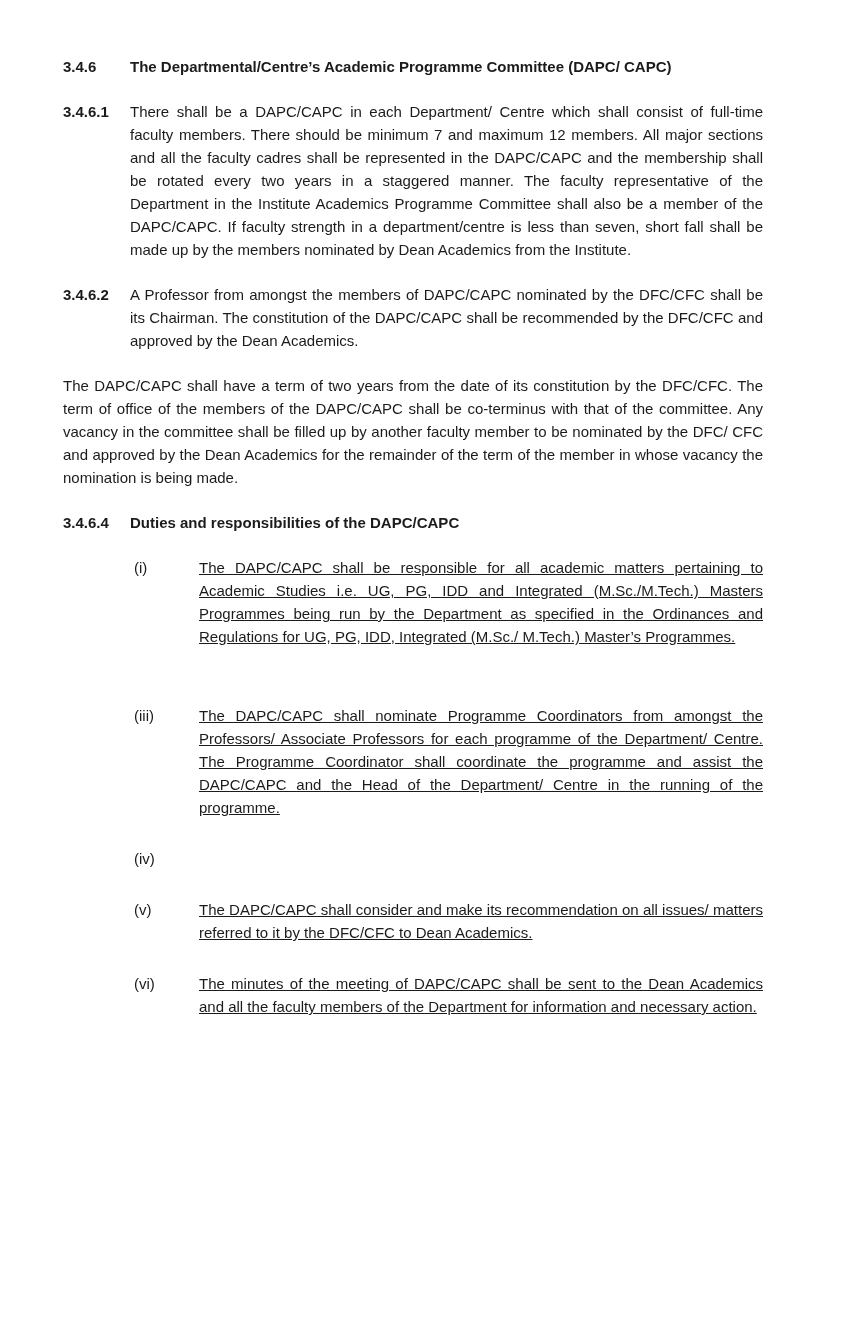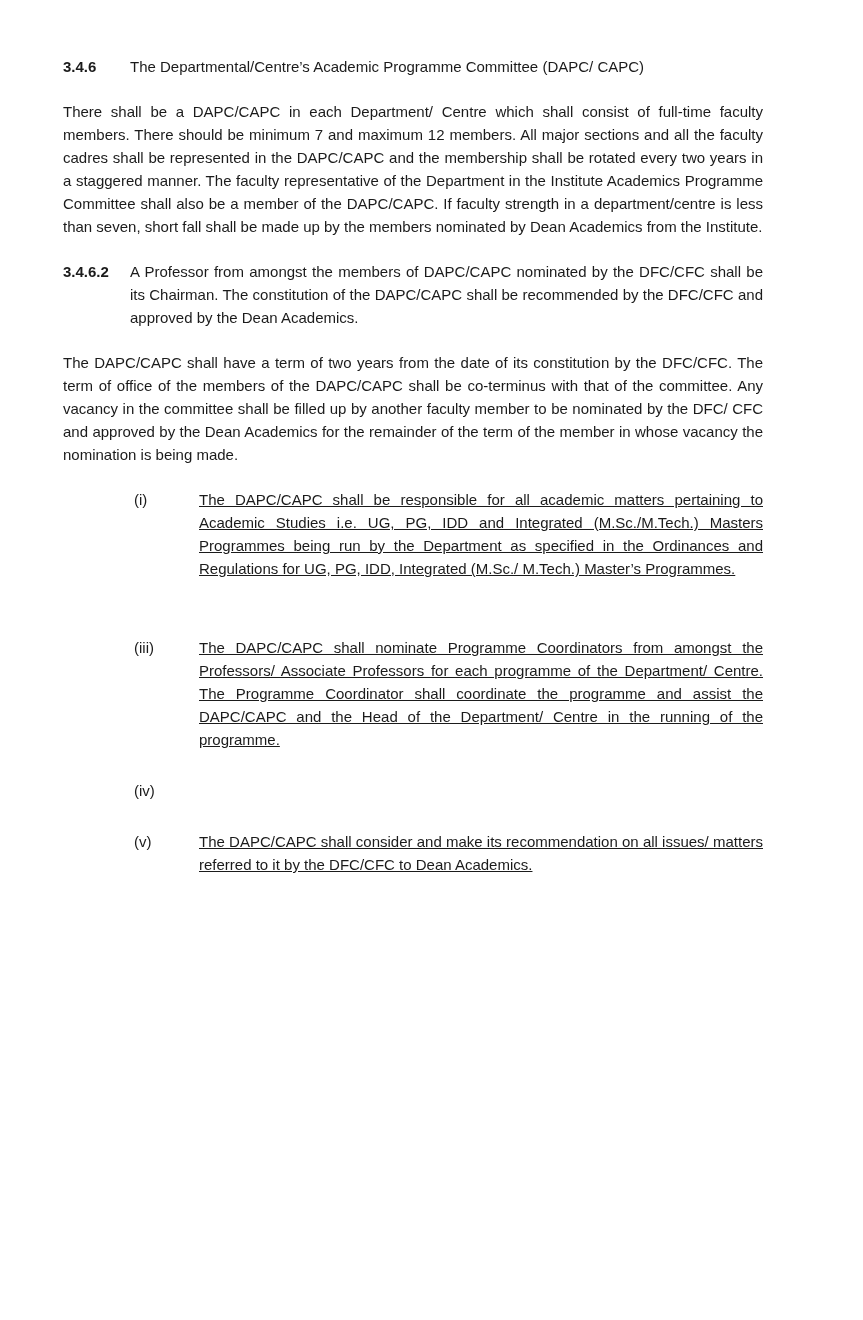--- a/index.html
+++ b/index.html
@@ -21,47 +21,52 @@
   .row { display: flex; margin-bottom: 22px; }
   .num {
     flex: 0 0 67px;
     width: 67px;
     font-weight: bold;
   }
   .txt {
     flex: 1;
     text-align: justify;
   }
-  .heading-row .txt { font-weight: normal; text-align: left; }
+  .heading-row .txt { font-weight: bold; text-align: left; }
   .bold .txt { font-weight: bold; text-align: left; }
   .duties { margin-left: 71px; }
   .lrow { display: flex; margin-bottom: 28px; }
   .marker { flex: 0 0 65px; width: 65px; }
   .itxt { flex: 1; text-align: justify; text-decoration: underline; }
 </style>
 </head>
 <body>
 
 <div class="page">
 
   <div class="row heading-row">
     <div class="num">3.4.6</div>
     <div class="txt">The Departmental/Centre’s Academic Programme Committee (DAPC/ CAPC)</div>
   </div>
 
   <div>
       <div class="row">
+        <div class="num">3.4.6.1</div>
         <div class="txt">There shall be a DAPC/CAPC in each Department/ Centre which shall consist of full-time faculty members. There should be minimum 7 and maximum 12 members. All major sections and all the faculty cadres shall be represented in the DAPC/CAPC and the membership shall be rotated every two years in a staggered manner.  The faculty representative of the Department in the Institute Academics Programme Committee shall also be a member of the DAPC/CAPC. If faculty strength in a department/centre is less than seven, short fall shall be made up by the members nominated by Dean Academics from the Institute.</div>
       </div>
       <div class="row">
         <div class="num">3.4.6.2</div>
         <div class="txt">A Professor from amongst the members of DAPC/CAPC nominated by the DFC/CFC shall be its Chairman. The constitution of the DAPC/CAPC shall be recommended by the DFC/CFC and approved by the Dean Academics.</div>
       </div>
       <div class="row">
         <div class="txt">The DAPC/CAPC shall have a term of two years from the date of its constitution by the DFC/CFC. The term of office of the members of the DAPC/CAPC shall be co-terminus with that of the committee. Any vacancy in the committee shall be filled up by another faculty member to be nominated by the DFC/ CFC and approved by the Dean Academics for the remainder of the term of the member in whose vacancy the nomination is being made.</div>
+      </div>
+      <div class="row bold">
+        <div class="num">3.4.6.4</div>
+        <div class="txt">Duties and responsibilities of the DAPC/CAPC</div>
       </div>
     </div>
 
   <div class="duties">
       <div class="lrow">
         <div class="marker">(i)</div>
         <div class="itxt">The DAPC/CAPC shall be responsible for all academic matters pertaining to Academic Studies i.e. UG, PG, IDD and Integrated (M.Sc./M.Tech.) Masters Programmes being run by the Department as specified in the Ordinances and Regulations for UG, PG, IDD, Integrated  (M.Sc./ M.Tech.) Master’s Programmes.</div>
       </div>
       <div class="lrow">
       </div>
@@ -69,15 +74,19 @@
         <div class="marker">(iii)</div>
         <div class="itxt">The DAPC/CAPC shall nominate Programme Coordinators from amongst the Professors/ Associate Professors for each programme of the Department/ Centre. The Programme Coordinator shall coordinate the programme and assist the DAPC/CAPC and the Head of the Department/ Centre in the running of the programme.</div>
       </div>
       <div class="lrow">
         <div class="marker">(iv)</div>
       </div>
       <div class="lrow">
         <div class="marker">(v)</div>
         <div class="itxt">The DAPC/CAPC shall consider and make its recommendation on all issues/ matters referred to it by the DFC/CFC to Dean Academics.</div>
       </div>
+      <div class="lrow">
+        <div class="marker">(vi)</div>
+        <div class="itxt">The minutes of the meeting of DAPC/CAPC shall be sent to the Dean Academics and all the faculty members of the Department for information and necessary action.</div>
+      </div>
     </div>
 
 </div>
 
 </body></html>

